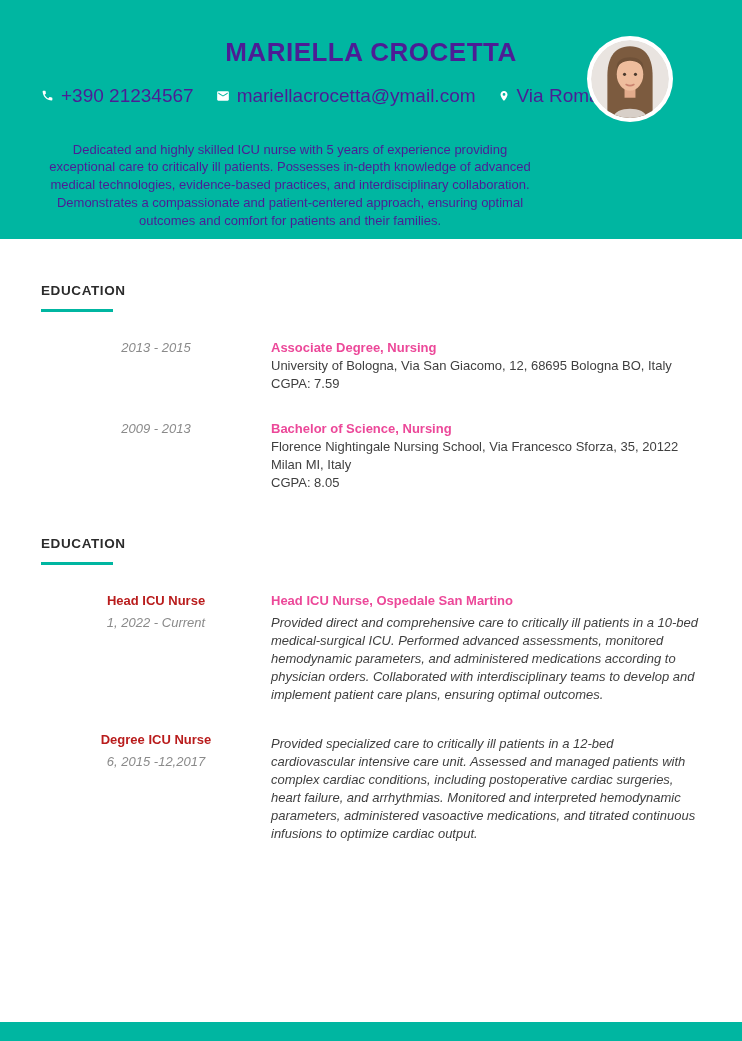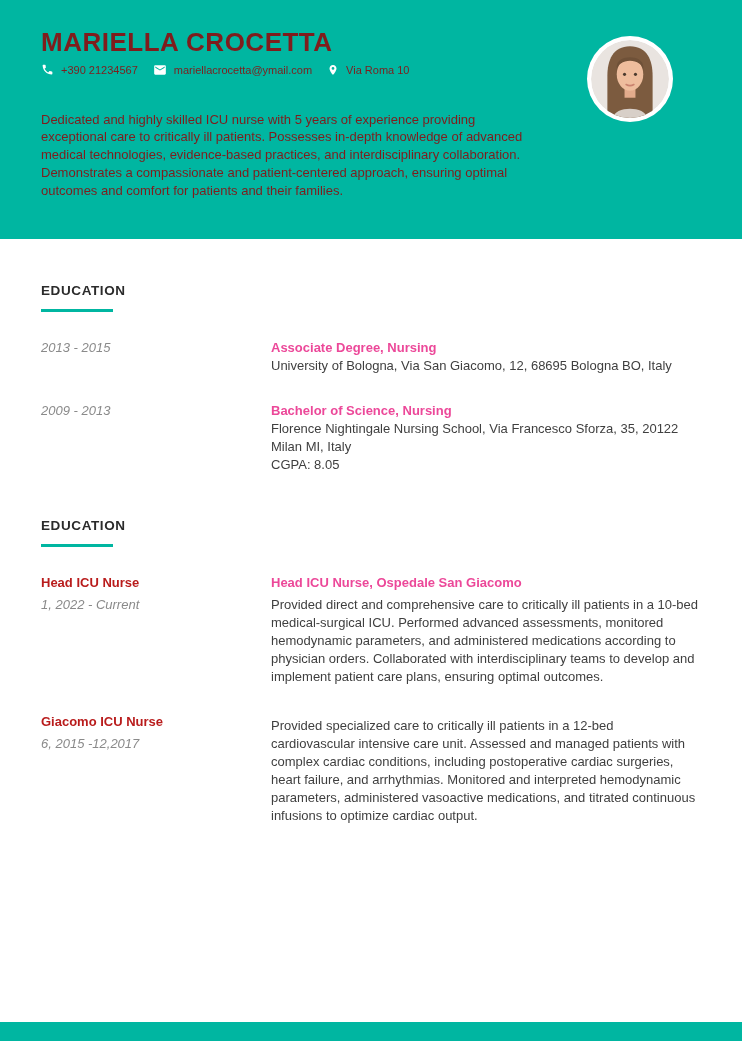--- a/index.html
+++ b/index.html
@@ -14,36 +14,37 @@
     overflow: hidden;
     margin: 0 auto;
   }
 
   
   .header {
     position: relative;
     width: 100%;
     height: 239px;
     background: #00b6a1;
-    color: #7f1d1d;
-    padding: 28px 41px 0 41px;
+    color: #4c1d95;
+    padding: 38px 41px 0 41px;
+    text-align: center;
   }
   .name {
     font-size: 26px;
     font-weight: bold;
     letter-spacing: 0.5px;
     line-height: 1.1;
     font-stretch: condensed;
   }
   .contact-row {
     display: flex;
     align-items: center;
-    gap: 15px;
-    margin-top: 6px;
-    font-size: 11px;
+    gap: 22px;
+    margin-top: 18px;
+    font-size: 19px;
   }
   .contact-item { display: flex; align-items: center; gap: 7px; }
   .contact-item svg { display: block; }
   .summary {
     margin-top: 34px;
     max-width: 498px;
     font-size: 13px;
     line-height: 17.8px;
   }
   .avatar-wrap {
@@ -73,21 +74,21 @@
     height: 3px;
     background: #00b6a1;
     margin-top: 11px;
     border: none;
   }
 
   .row {
     display: flex;
     margin-top: 27px;
   }
-  .row-left  { width: 230px; flex: 0 0 230px; }
+  .row-left  { width: 230px; flex: 0 0 230px; text-align: center; }
   .row-right { flex: 1; }
 
   .dates {
     font-size: 13px;
     font-style: italic;
     color: #8a8a8a;
     line-height: 18px;
   }
   .role {
     font-size: 13px;
@@ -100,20 +101,21 @@
     font-size: 13px;
     font-weight: bold;
     color: #ec4899;
     line-height: 18px;
   }
   .entry-body {
     font-size: 13px;
     color: #3f3f3f;
     line-height: 18px;
     margin-top: 4px;
+    font-style: italic;
   }
   .entry-line { font-size: 13px; color: #3f3f3f; line-height: 18px; }
   .edu-right .entry-title { margin-bottom: 0; }
 
   
   .footer-bar {
     position: absolute;
     left: 0;
     bottom: 0;
     width: 100%;
@@ -178,20 +180,21 @@
     <div class="section-title">EDUCATION</div>
     <div class="section-rule"></div>
 
     <div class="row">
       <div class="row-left">
         <div class="dates">2013 - 2015</div>
       </div>
       <div class="row-right edu-right">
         <div class="entry-title">Associate Degree, Nursing</div>
         <div class="entry-line">University of Bologna, Via San Giacomo, 12, 68695 Bologna BO, Italy</div>
+        <div class="entry-line">CGPA: 7.59</div>
       </div>
     </div>
 
     <div class="row">
       <div class="row-left">
         <div class="dates">2009 - 2013</div>
       </div>
       <div class="row-right edu-right">
         <div class="entry-title">Bachelor of Science, Nursing</div>
         <div class="entry-line">Florence Nightingale Nursing School, Via Francesco Sforza, 35, 20122 Milan MI, Italy</div>
@@ -201,28 +204,28 @@
 
     <div class="section-title">EDUCATION</div>
     <div class="section-rule"></div>
 
     <div class="row">
       <div class="row-left">
         <div class="role">Head ICU Nurse</div>
         <div class="dates">1, 2022 - Current</div>
       </div>
       <div class="row-right">
-        <div class="entry-title">Head ICU Nurse, Ospedale San Giacomo</div>
+        <div class="entry-title">Head ICU Nurse, Ospedale San Martino</div>
         <div class="entry-body">Provided direct and comprehensive care to critically ill patients in a 10-bed medical-surgical ICU. Performed advanced assessments, monitored hemodynamic parameters, and administered medications according to physician orders. Collaborated with interdisciplinary teams to develop and implement patient care plans, ensuring optimal outcomes.</div>
       </div>
     </div>
 
     <div class="row">
       <div class="row-left">
-        <div class="role">Giacomo ICU Nurse</div>
+        <div class="role">Degree ICU Nurse</div>
         <div class="dates">6, 2015 -12,2017</div>
       </div>
       <div class="row-right">
         <div class="entry-body">Provided specialized care to critically ill patients in a 12-bed cardiovascular intensive care unit. Assessed and managed patients with complex cardiac conditions, including postoperative cardiac surgeries, heart failure, and arrhythmias. Monitored and interpreted hemodynamic parameters, administered vasoactive medications, and titrated continuous infusions to optimize cardiac output.</div>
       </div>
     </div>
 
   </div>
 
   <div class="footer-bar"></div>

